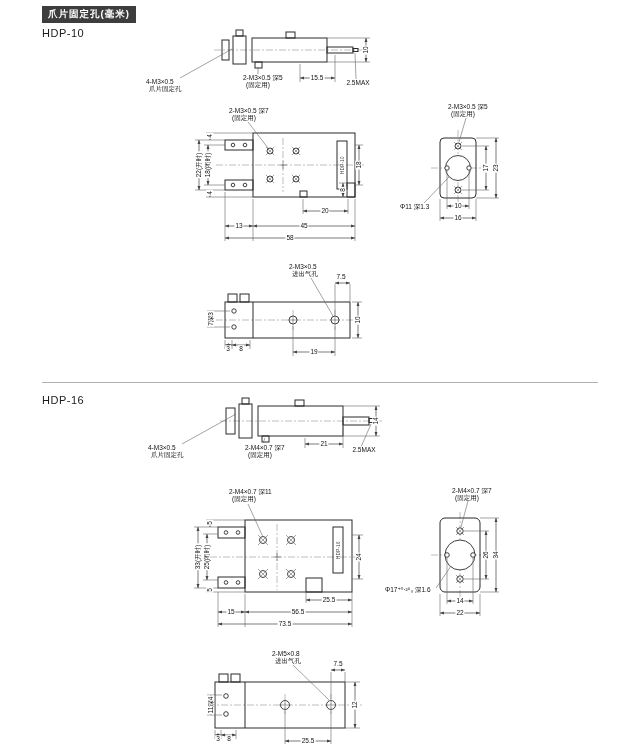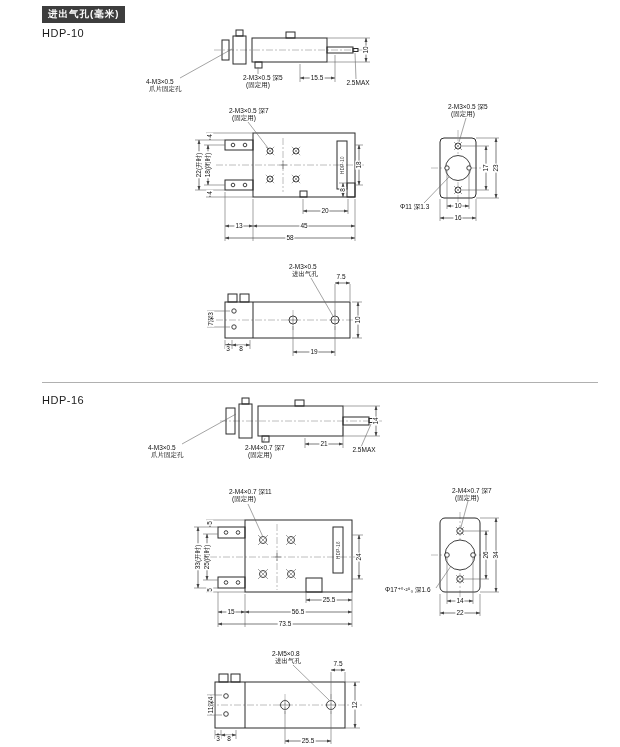--- a/index.html
+++ b/index.html
@@ -19,21 +19,21 @@
   .d{transform:translate(-50%,-50%);background:#fff;padding:0 1px;}
   .dv{transform:translate(-50%,-50%) rotate(-90deg);background:#fff;padding:0 1px;}
   .ann .l2{margin-left:3px;}
   .mark{font-size:4.5px;fill:#444;letter-spacing:.3px;}
 </style>
 </head>
 <body>
 
 <div id="page">
 
-  <div class="hdr">进出气孔(毫米)</div>
+  <div class="hdr">爪片固定孔(毫米)</div>
   <div class="sec-title" style="left:42px;top:27px">HDP-10</div>
   <div class="divider"></div>
   <div class="sec-title" style="left:42px;top:394px">HDP-16</div>
 
   <svg id="art" width="620" height="747" viewBox="0 0 620 747">
     <defs>
       <marker id="ar" viewBox="0 0 10 10" refX="9.5" refY="5" markerWidth="6" markerHeight="6" orient="auto-start-reverse">
         <path d="M0 1.5 L10 5 L0 8.5 Z" fill="#444"></path>
       </marker>
     </defs>

